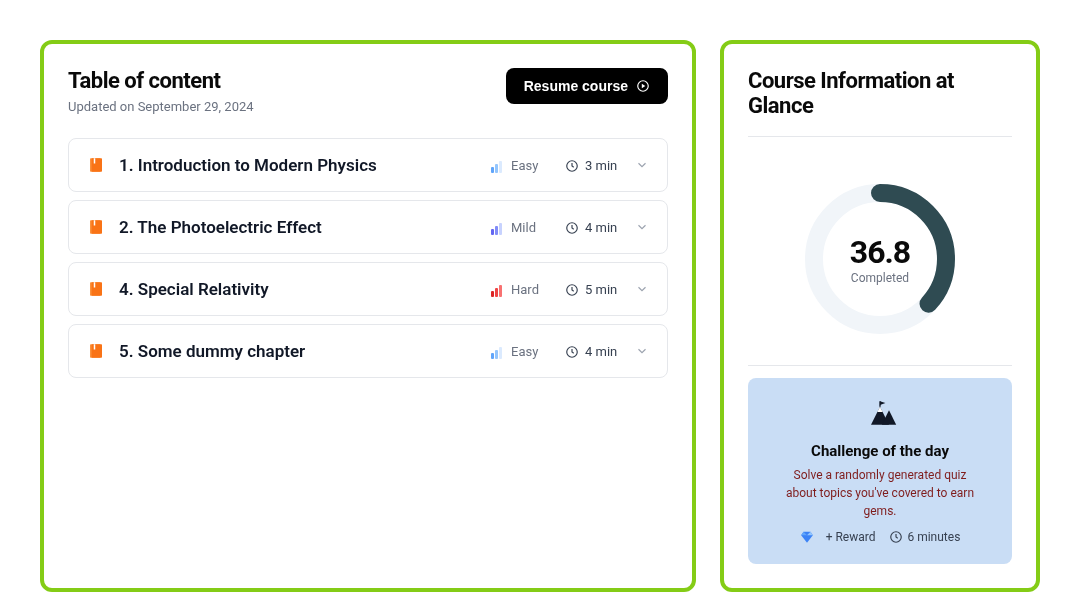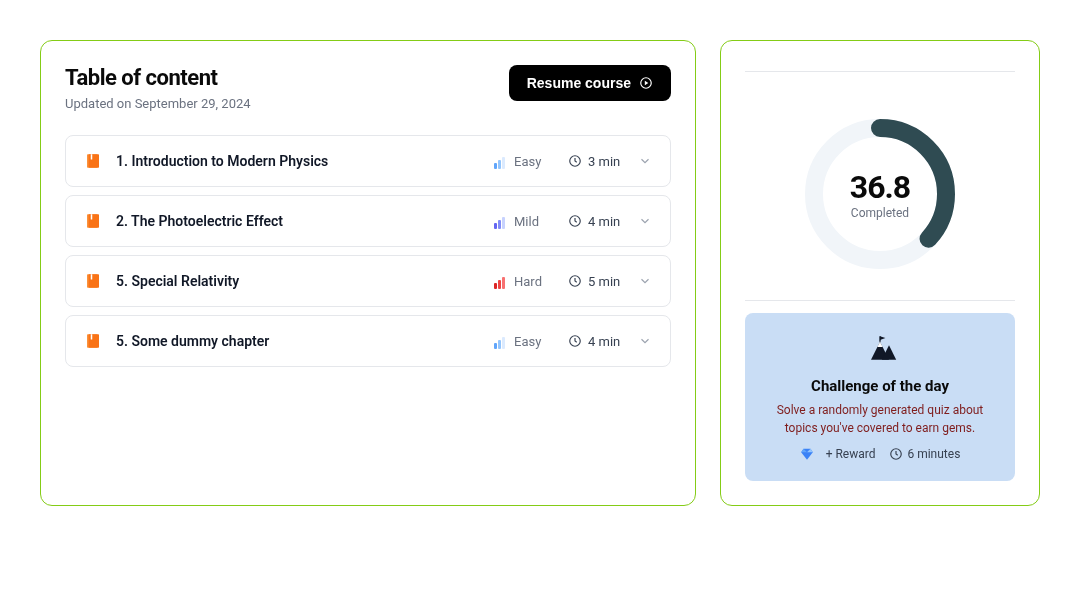--- a/index.html
+++ b/index.html
@@ -14,21 +14,21 @@
       color: #0a0a0a;
     }
     .container {
       display: flex;
       gap: 24px;
       max-width: 1000px;
       margin: 0 auto;
     }
     .card {
       background: #fff;
-      border: 1px solid #84cc16;
+      border: 4px solid #84cc16;
       border-radius: 12px;
       padding: 24px;
     }
     .left-panel {
       flex: 1;
     }
     .right-panel {
       width: 320px;
       display: flex;
       flex-direction: column;
@@ -81,21 +81,21 @@
       gap: 14px;
       cursor: pointer;
     }
     .book-icon {
       width: 18px;
       height: 18px;
       flex-shrink: 0;
     }
     .chapter-title {
       flex: 1;
-      font-size: 14px;
+      font-size: 17px;
       font-weight: 600;
       color: #111827;
     }
     .difficulty {
       display: flex;
       align-items: flex-end;
       gap: 6px;
       font-size: 13px;
       color: #6b7280;
       min-width: 60px;
@@ -107,21 +107,21 @@
       align-items: flex-end;
       gap: 1px;
     }
     .bars-icon span {
       width: 3px;
       display: block;
       border-radius: 1px;
     }
     .duration {
       display: flex;
-      align-items: center;
+      align-items: flex-end;
       gap: 6px;
       font-size: 13px;
       color: #374151;
       min-width: 56px;
     }
     .clock-icon {
       width: 14px;
       height: 14px;
     }
     .chevron-icon {
@@ -290,21 +290,21 @@
     <svg class="chevron-icon" viewBox="0 0 24 24" fill="none" stroke="currentColor" stroke-width="2">
       <polyline points="6 9 12 15 18 9"></polyline>
     </svg>
   </div>
         <div class="chapter-item">
     <svg class="book-icon" viewBox="0 0 24 24" fill="none">
       <rect x="4" y="3" width="14" height="18" rx="1" fill="#fb923c"></rect>
       <rect x="6" y="3" width="14" height="18" rx="1" fill="#f97316"></rect>
       <rect x="9" y="3" width="2" height="7" fill="#fff"></rect>
     </svg>
-    <div class="chapter-title">5. Special Relativity</div>
+    <div class="chapter-title">4. Special Relativity</div>
     <div class="difficulty">
       <div class="bars-icon">
         <span style="height:6px;background:#dc2626"></span>
         <span style="height:9px;background:#ef4444"></span>
         <span style="height:12px;background:#f87171"></span>
       </div>
       <span>Hard</span>
     </div>
     <div class="duration">
       <svg class="clock-icon" viewBox="0 0 24 24" fill="none" stroke="#374151" stroke-width="2">
@@ -340,20 +340,21 @@
       <span>4 min</span>
     </div>
     <svg class="chevron-icon" viewBox="0 0 24 24" fill="none" stroke="currentColor" stroke-width="2">
       <polyline points="6 9 12 15 18 9"></polyline>
     </svg>
   </div>
       </div>
   </div>
 
   <div class="card right-panel">
+    <div class="info-title">Course Information at Glance</div>
     <hr class="divider">
     <div class="progress-wrap">
       <div class="progress-circle">
         <svg width="160" height="160" viewBox="0 0 160 160">
           <circle cx="80" cy="80" r="66" fill="none" stroke="#f1f5f9" stroke-width="18"></circle>
           <circle id="progress-arc" cx="80" cy="80" r="66" fill="none" stroke="#2f4b52" stroke-width="18" stroke-linecap="round" stroke-dasharray="414.6902302738527" stroke-dashoffset="262.0842255330749"></circle>
         </svg>
         <div class="progress-center">
           <div class="progress-value">36.8</div>
           <div class="progress-label">Completed</div>

